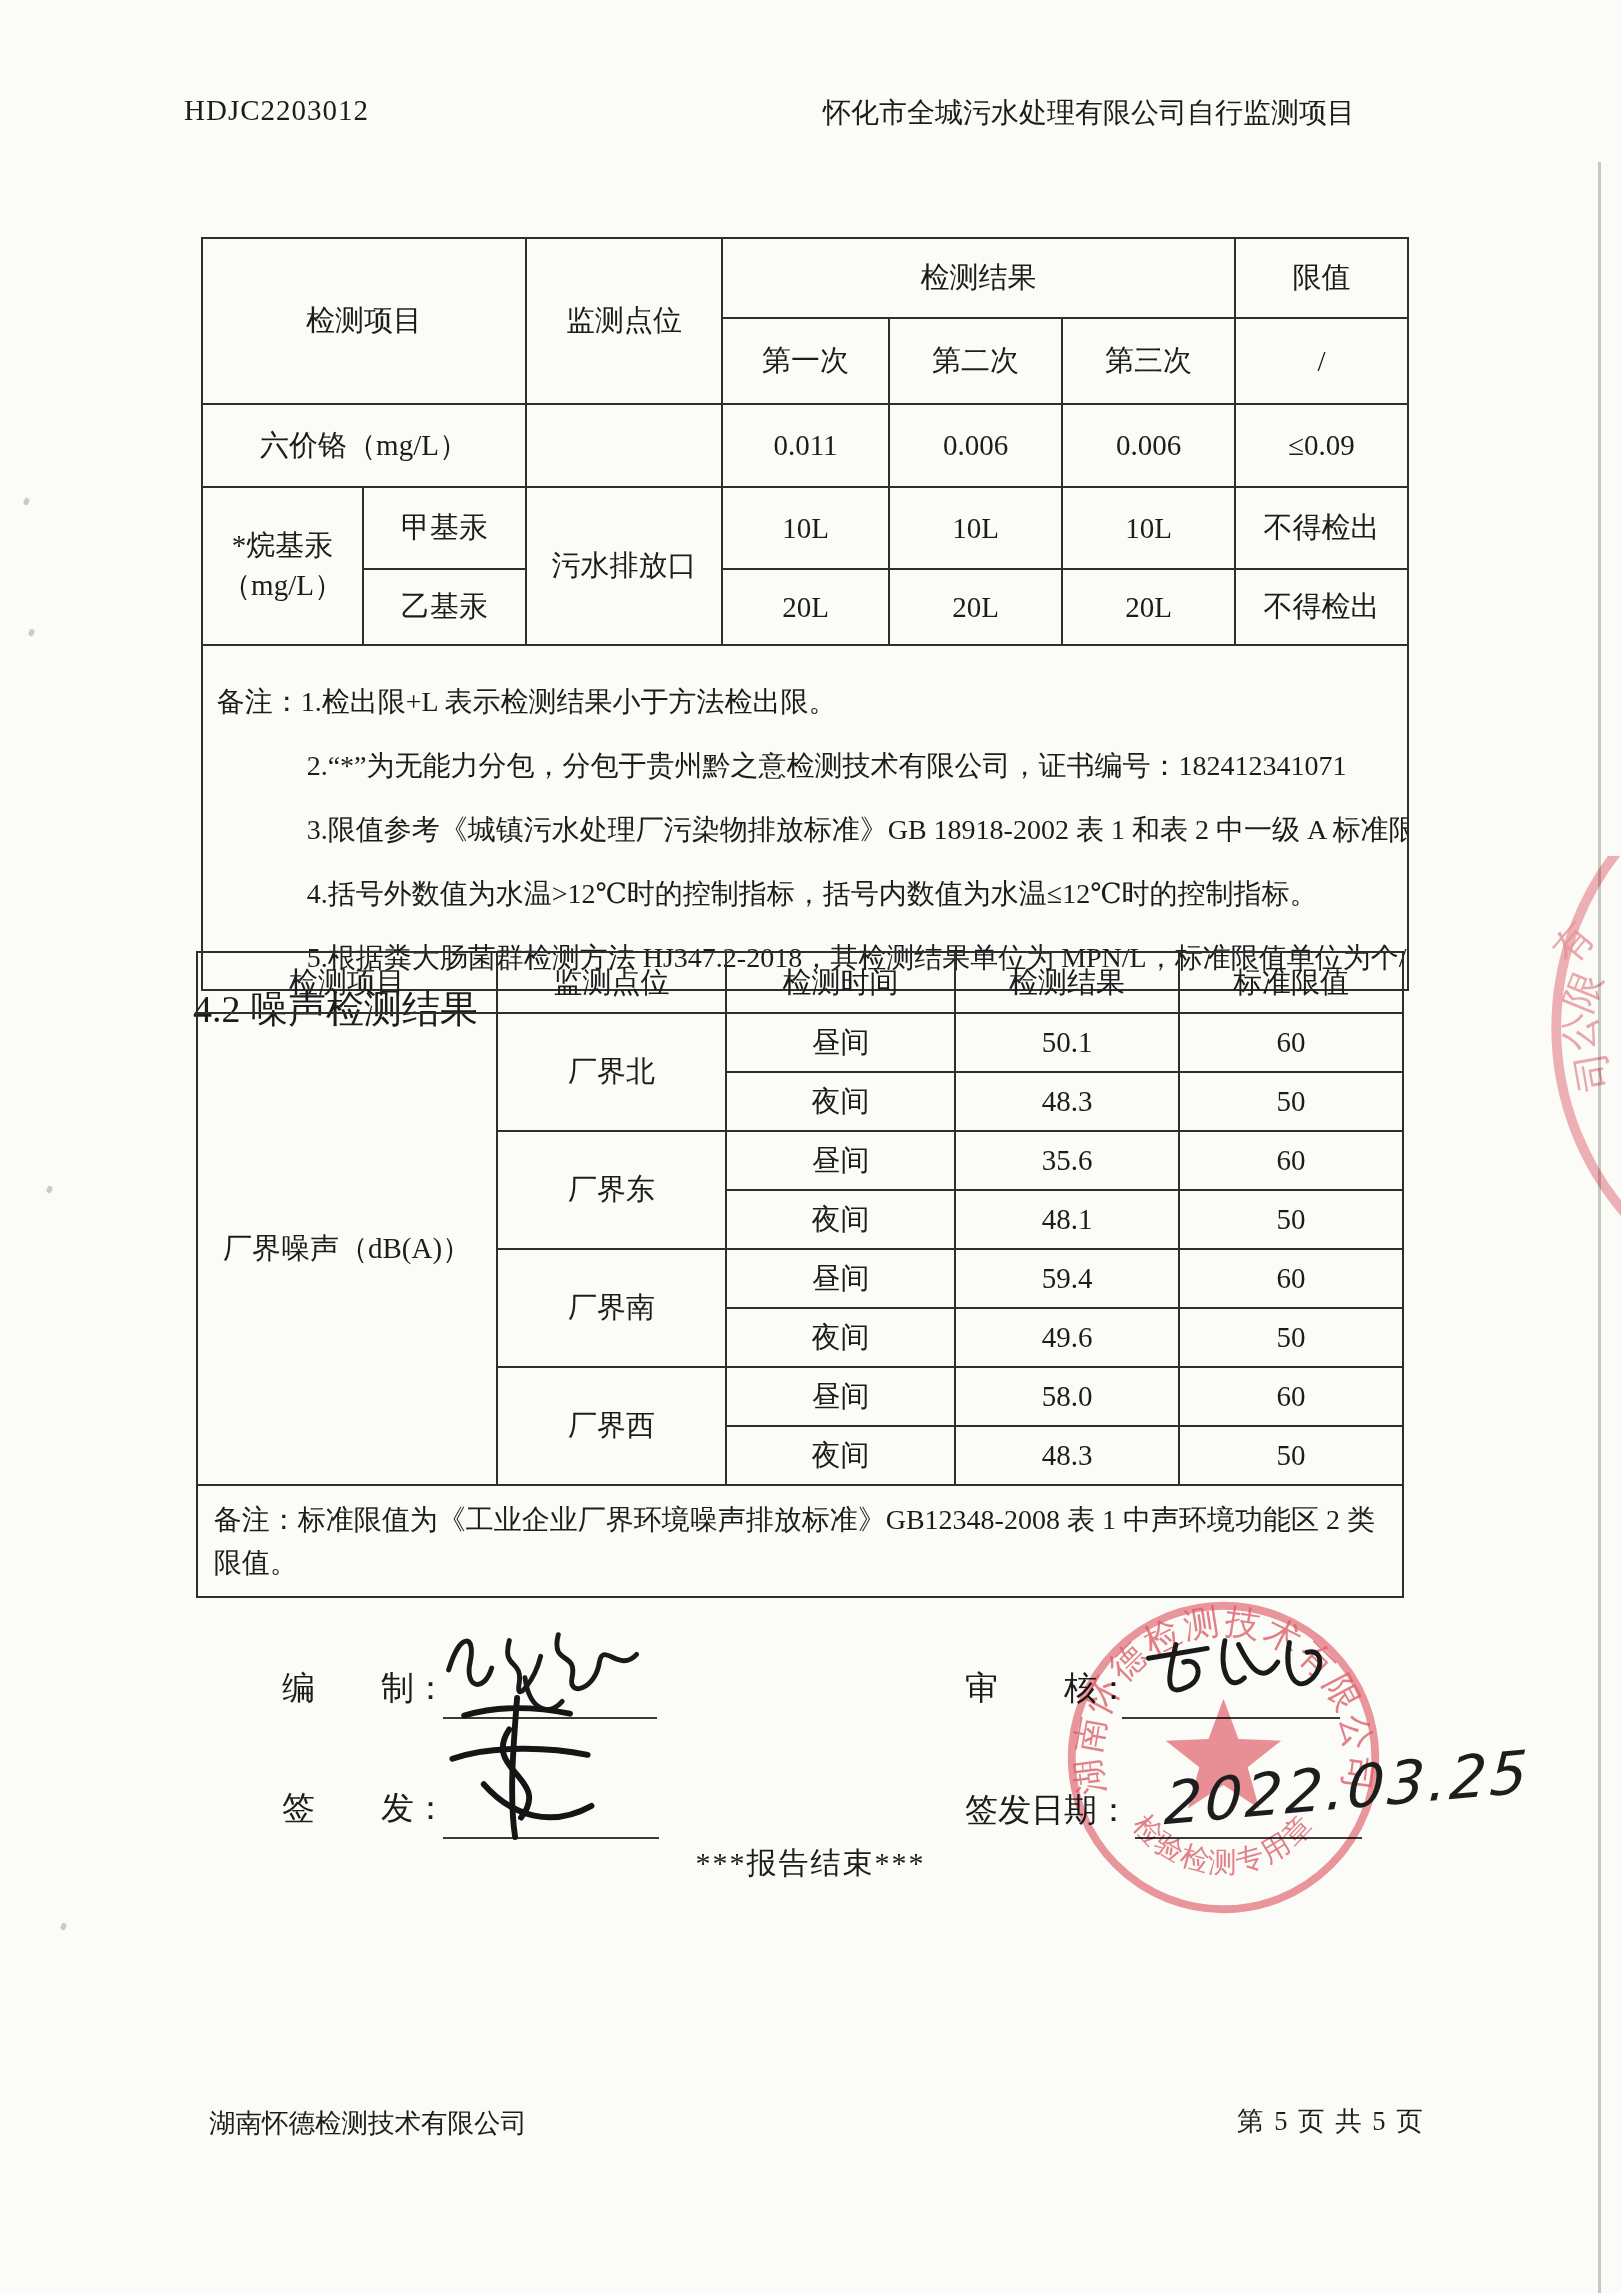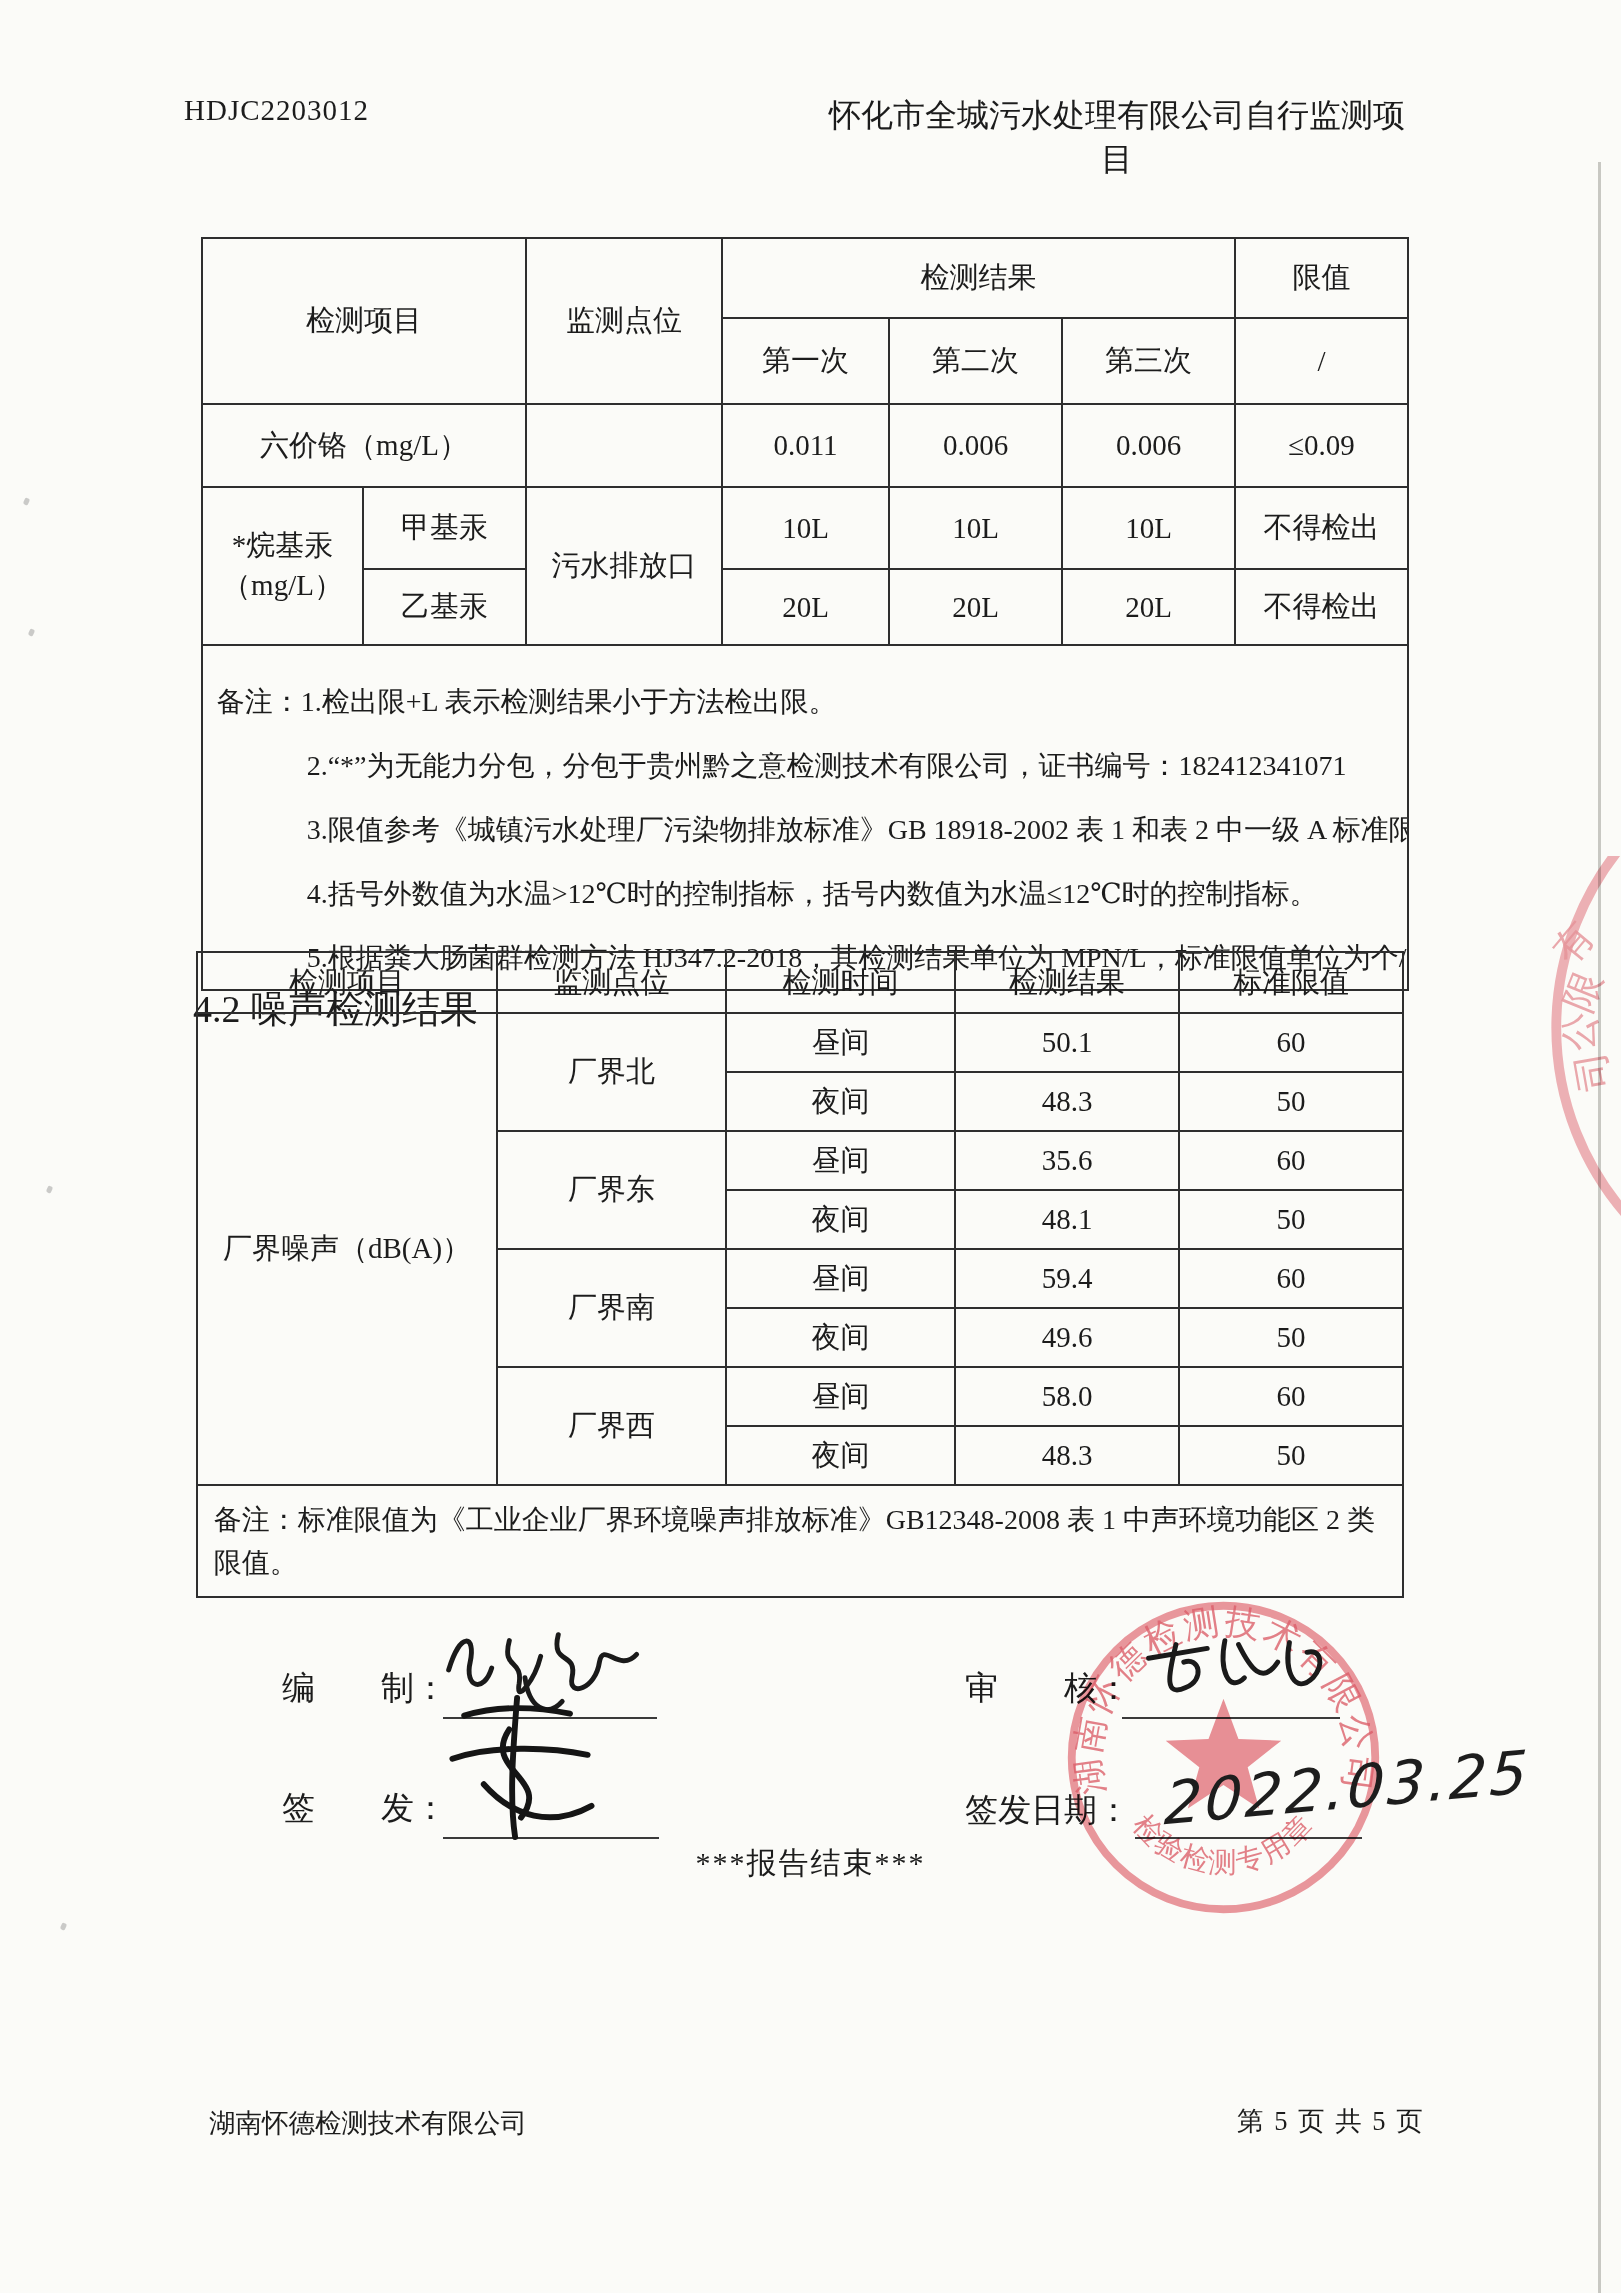--- a/index.html
+++ b/index.html
@@ -4,21 +4,21 @@
 <style>
   html,body{margin:0;padding:0;}
   body{
     width:1621px;height:2294px;position:relative;overflow:hidden;
     background:#fbfbf8;color:#1c1c1c;
     font-family:"Liberation Serif","DejaVu Serif",serif;
   }
   .abs{position:absolute;}
   
   .hdr-left{left:184px;top:94px;font-size:29px;letter-spacing:1px;}
-  .hdr-right{left:823px;top:94px;width:588px;text-align:center;font-size:32px;}
+  .hdr-right{left:823px;top:94px;width:588px;text-align:left;font-size:28px;}
   
   table{border-collapse:collapse;table-layout:fixed;}
   .t1{left:201px;top:237px;width:1204px;}
   .t2{left:196px;top:951px;width:1208px;}
   td{border:2px solid #2e2e2e;text-align:center;vertical-align:middle;
      font-size:29px;padding:0 3.9px;overflow:hidden;}
   .t1,.t2{border:2.9px solid #262626;}
   td.note-cell{text-align:left;vertical-align:top;padding:13.7px 15.7px 9.8px 13.7px;
      font-size:28px;line-height:44px;}
   .note-line{white-space:nowrap;margin-top:20px;}

